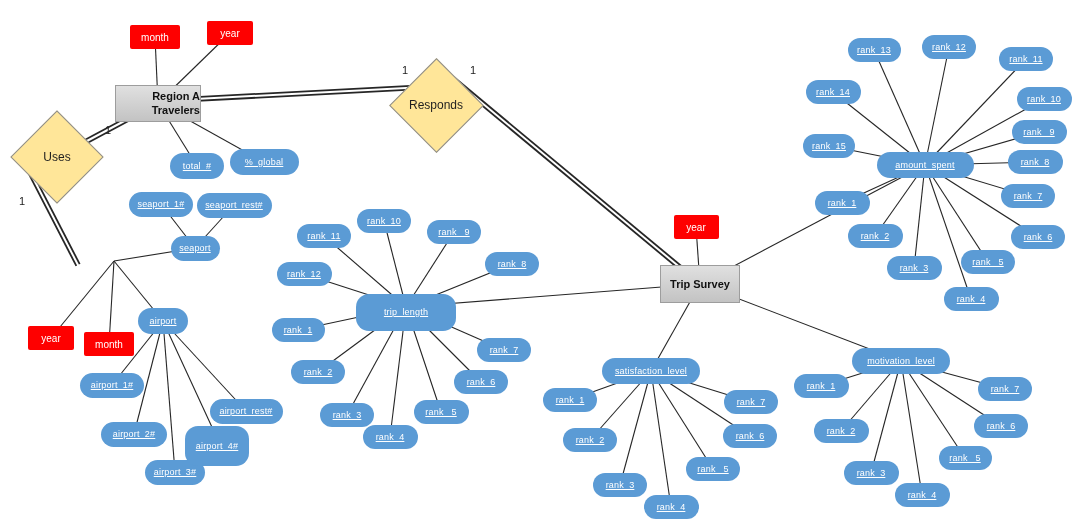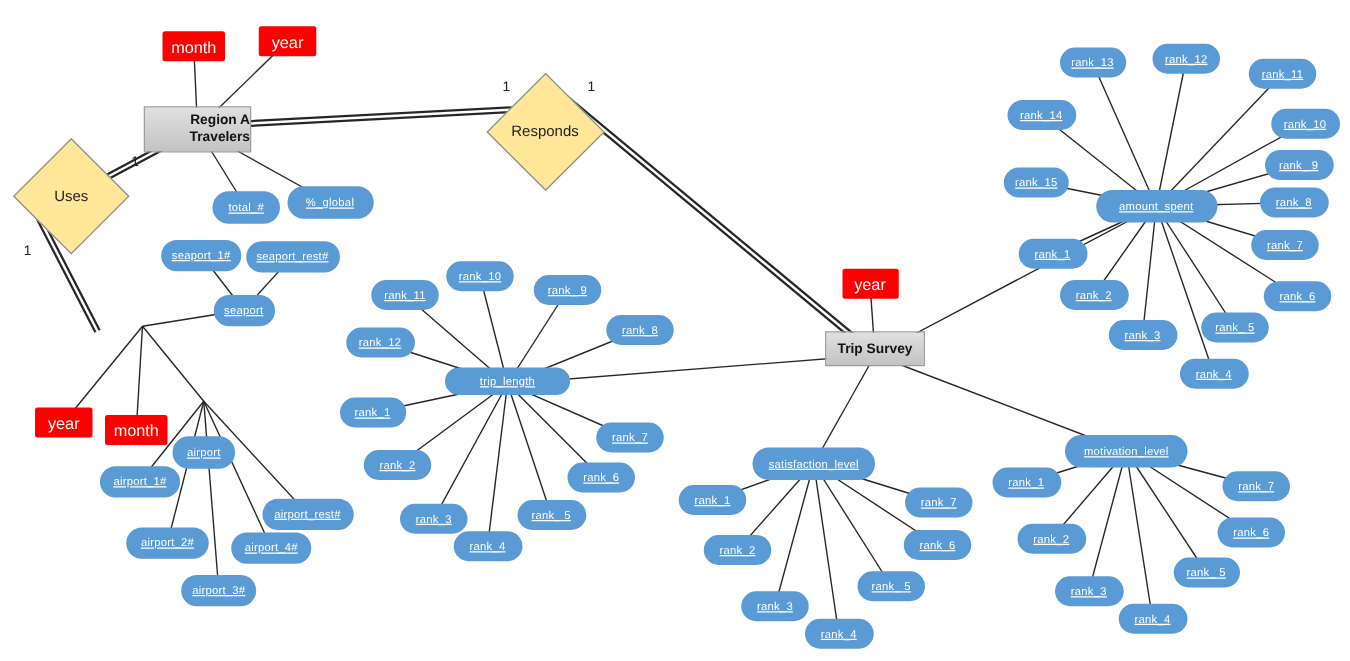--- a/index.html
+++ b/index.html
@@ -12,21 +12,21 @@
   .node{
     position:absolute;z-index:2;display:flex;align-items:center;justify-content:center;
     text-align:center;box-sizing:border-box;white-space:pre-line;
   }
   .attribute{
     background:var(--attribute_fill,#5b9bd5);color:var(--attribute_text,#fff);
     border-radius:13px;font-size:9px;letter-spacing:.2px;text-decoration:underline;
   }
   .key{
     background:var(--key_fill,#fe0000);color:var(--key_text,#fff);
-    border-radius:2px;font-size:13px;
+    border-radius:2px;font-size:10px;
   }
   .entity{
     background:linear-gradient(180deg,var(--entity_fill_top,#e0e0e0),var(--entity_fill_bottom,#c3c3c3));
     border:1px solid var(--entity_border,#9d9d9d);color:var(--entity_text,#111);
     font-weight:bold;font-size:11px;line-height:1.3;
   }
   .diamond-shape{
     position:absolute;z-index:2;background:var(--relationship_fill,#ffe699);
     border:1.5px solid var(--relationship_border,#8c8c8c);transform:rotate(45deg);
     box-sizing:border-box;
@@ -108,42 +108,42 @@
       <line x1="925" y1="165" x2="1035" y2="162" stroke="#262626" stroke-width="1.1"></line>
       <line x1="925" y1="165" x2="1028" y2="196" stroke="#262626" stroke-width="1.1"></line>
       <line x1="925" y1="165" x2="842" y2="203" stroke="#262626" stroke-width="1.1"></line>
       <line x1="925" y1="165" x2="875" y2="236" stroke="#262626" stroke-width="1.1"></line>
       <line x1="925" y1="165" x2="1038" y2="237" stroke="#262626" stroke-width="1.1"></line>
       <line x1="925" y1="165" x2="988" y2="262" stroke="#262626" stroke-width="1.1"></line>
       <line x1="925" y1="165" x2="914" y2="268" stroke="#262626" stroke-width="1.1"></line>
       <line x1="925" y1="165" x2="971" y2="299" stroke="#262626" stroke-width="1.1"></line>
     </svg>
 <div class="node entity" style="left: 115px; top: 84.5px; width: 86px; height: 37px; text-align: right;">Region A Travelers</div>
-    <div class="node entity" style="left: 660px; top: 265px; width: 80px; height: 28px;">Trip Survey</div>
+    <div class="node entity" style="left: 660px; top: 265px; width: 80px; height: 38px;">Trip Survey</div>
     <div class="diamond-shape" style="left: 24px; top: 124px; width: 66px; height: 66px;"></div>
     <div class="diamond-label" style="left: 9px; top: 145px; width: 96px; height: 24px;">Uses</div>
     <div class="diamond-shape" style="left: 402.5px; top: 71.5px; width: 67px; height: 67px;"></div>
     <div class="diamond-label" style="left: 388.5px; top: 93px; width: 95px; height: 24px;">Responds</div>
     <div class="node key" style="left: 130px; top: 25px; width: 50px; height: 24px;">month</div>
     <div class="node key" style="left: 207px; top: 21px; width: 46px; height: 24px;">year</div>
     <div class="node key" style="left: 28px; top: 326px; width: 46px; height: 24px;">year</div>
     <div class="node key" style="left: 84px; top: 332px; width: 50px; height: 24px;">month</div>
     <div class="node key" style="left: 673.5px; top: 215px; width: 45px; height: 24px;">year</div>
     <div class="node attribute" style="left: 170px; top: 153px; width: 54px; height: 26px;">total_#</div>
     <div class="node attribute" style="left: 229.5px; top: 149px; width: 69px; height: 26px;">%_global</div>
     <div class="node attribute" style="left: 129px; top: 191.5px; width: 64px; height: 25px;">seaport_1#</div>
     <div class="node attribute" style="left: 196.5px; top: 192.5px; width: 75px; height: 25px;">seaport_rest#</div>
     <div class="node attribute" style="left: 170.5px; top: 235.5px; width: 49px; height: 25px;">seaport</div>
-    <div class="node attribute" style="left: 138px; top: 308px; width: 50px; height: 26px; margin-top: 41px;">airport</div>
+    <div class="node attribute" style="left: 138px; top: 308px; width: 50px; height: 26px;">airport</div>
     <div class="node attribute" style="left: 80px; top: 372.5px; width: 64px; height: 25px;">airport_1#</div>
     <div class="node attribute" style="left: 101px; top: 421.5px; width: 66px; height: 25px;">airport_2#</div>
     <div class="node attribute" style="left: 145px; top: 459.5px; width: 60px; height: 25px;">airport_3#</div>
-    <div class="node attribute" style="left: 185px; top: 425.5px; width: 64px; height: 25px;">airport_4#</div>
+    <div class="node attribute" style="left: 185px; top: 425.5px; width: 64px; height: 40px;">airport_4#</div>
     <div class="node attribute" style="left: 209.5px; top: 398.5px; width: 73px; height: 25px;">airport_rest#</div>
-    <div class="node attribute" style="left: 356px; top: 293.5px; width: 100px; height: 22px;">trip_length</div>
+    <div class="node attribute" style="left: 356px; top: 293.5px; width: 100px; height: 37px;">trip_length</div>
     <div class="node attribute" style="left: 297px; top: 224px; width: 54px; height: 24px;">rank_11</div>
     <div class="node attribute" style="left: 357px; top: 209px; width: 54px; height: 24px;">rank_10</div>
     <div class="node attribute" style="left: 427px; top: 220px; width: 54px; height: 24px;">rank_ 9</div>
     <div class="node attribute" style="left: 485px; top: 252px; width: 54px; height: 24px;">rank_8</div>
     <div class="node attribute" style="left: 276.5px; top: 262px; width: 55px; height: 24px;">rank_12</div>
     <div class="node attribute" style="left: 271.5px; top: 318px; width: 53px; height: 24px;">rank_1</div>
     <div class="node attribute" style="left: 291px; top: 360px; width: 54px; height: 24px;">rank_2</div>
     <div class="node attribute" style="left: 320px; top: 403px; width: 54px; height: 24px;">rank_3</div>
     <div class="node attribute" style="left: 362.5px; top: 425px; width: 55px; height: 24px;">rank_4</div>
     <div class="node attribute" style="left: 413.5px; top: 400px; width: 55px; height: 24px;">rank_ 5</div>

